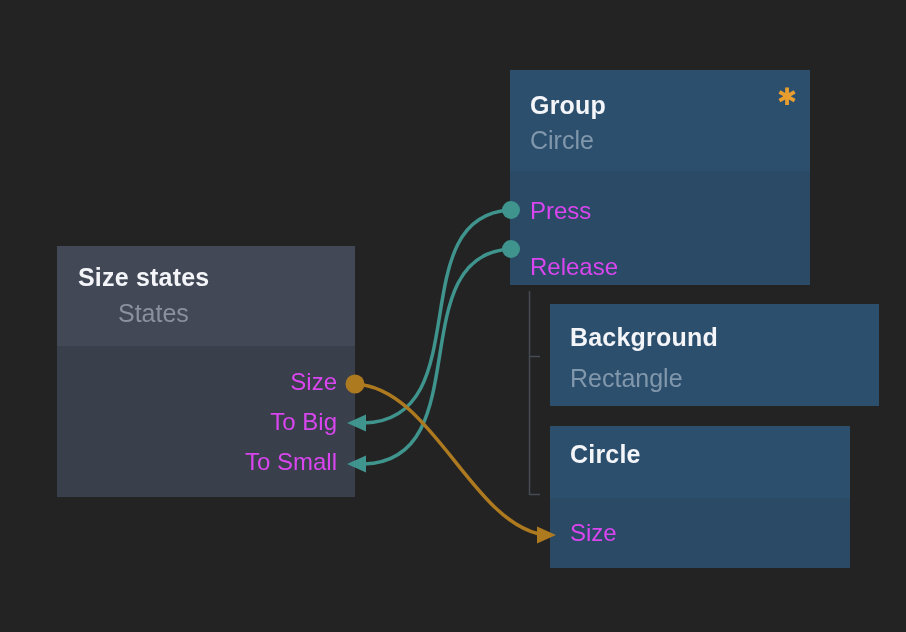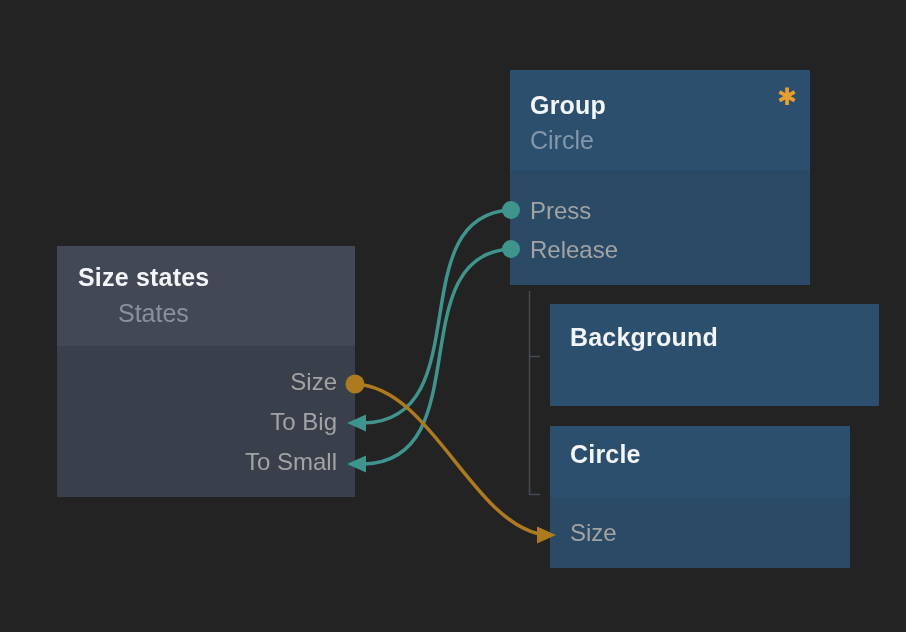--- a/index.html
+++ b/index.html
@@ -20,21 +20,21 @@
   .n-gray .hdr { background: #424856; }
   .n-gray .bod { background: #3a3f4c; }
   
   .n-blue .hdr { background: #2d4f6e; }
   .n-blue .bod { background: #2a4a66; }
 
   .txt { position: absolute; white-space: nowrap; line-height: 25px; font-size: 25px; }
   .title { color: #f3f5f8; font-weight: 700; letter-spacing: 0.2px; }
   .sub-gray { color: #8a909c; font-weight: 400; }
   .sub-blue { color: #8197ab; font-weight: 400; }
-  .port { color: #a3a3a3; font-weight: 400; font-size: 24px; }
+  .port { color: #d946ef; font-weight: 400; font-size: 24px; }
 
   .badge {
     position: absolute;
     color: #e89e2e;
     font-family: "DejaVu Sans", sans-serif;
     font-size: 24px; line-height: 24px;
   }
 
   svg.overlay { position: absolute; left: 0; top: 0; pointer-events: none; }
 </style>
@@ -53,26 +53,27 @@
     <span class="txt port" style="right:18px; top:203px;">To Small</span>
   </div>
 
   <div class="node n-blue" style="left:510px; top:70px; width:300px; height:215px;">
     <div class="hdr" style="height:101px;"></div>
     <div class="bod" style="height:114px;"></div>
     <span class="txt title" style="left:20px; top:93px; top:23px;">Group</span>
     <span class="txt sub-blue" style="left:20px; top:58px;">Circle</span>
     <span class="badge" style="right:13px; top:15px;">✱</span>
     <span class="txt port" style="left:20px; top:128px;">Press</span>
-    <span class="txt port" style="left:20px; top:167px;">Release</span>
+    <span class="txt port" style="left:20px; top:184px;">Release</span>
   </div>
 
   <div class="node n-blue" style="left:550px; top:304px; width:329px; height:102px;">
     <div class="hdr" style="height:102px;"></div>
     <span class="txt title" style="left:20px; top:21px;">Background</span>
+    <span class="txt sub-blue" style="left:20px; top:62px;">Rectangle</span>
   </div>
 
   <div class="node n-blue" style="left:550px; top:426px; width:300px; height:142px;">
     <div class="hdr" style="height:72px;"></div>
     <div class="bod" style="height:70px;"></div>
     <span class="txt title" style="left:20px; top:16px;">Circle</span>
     <span class="txt port" style="left:20px; top:94px;">Size</span>
   </div>
 
   <svg class="overlay" width="906" height="632" viewBox="0 0 906 632">

